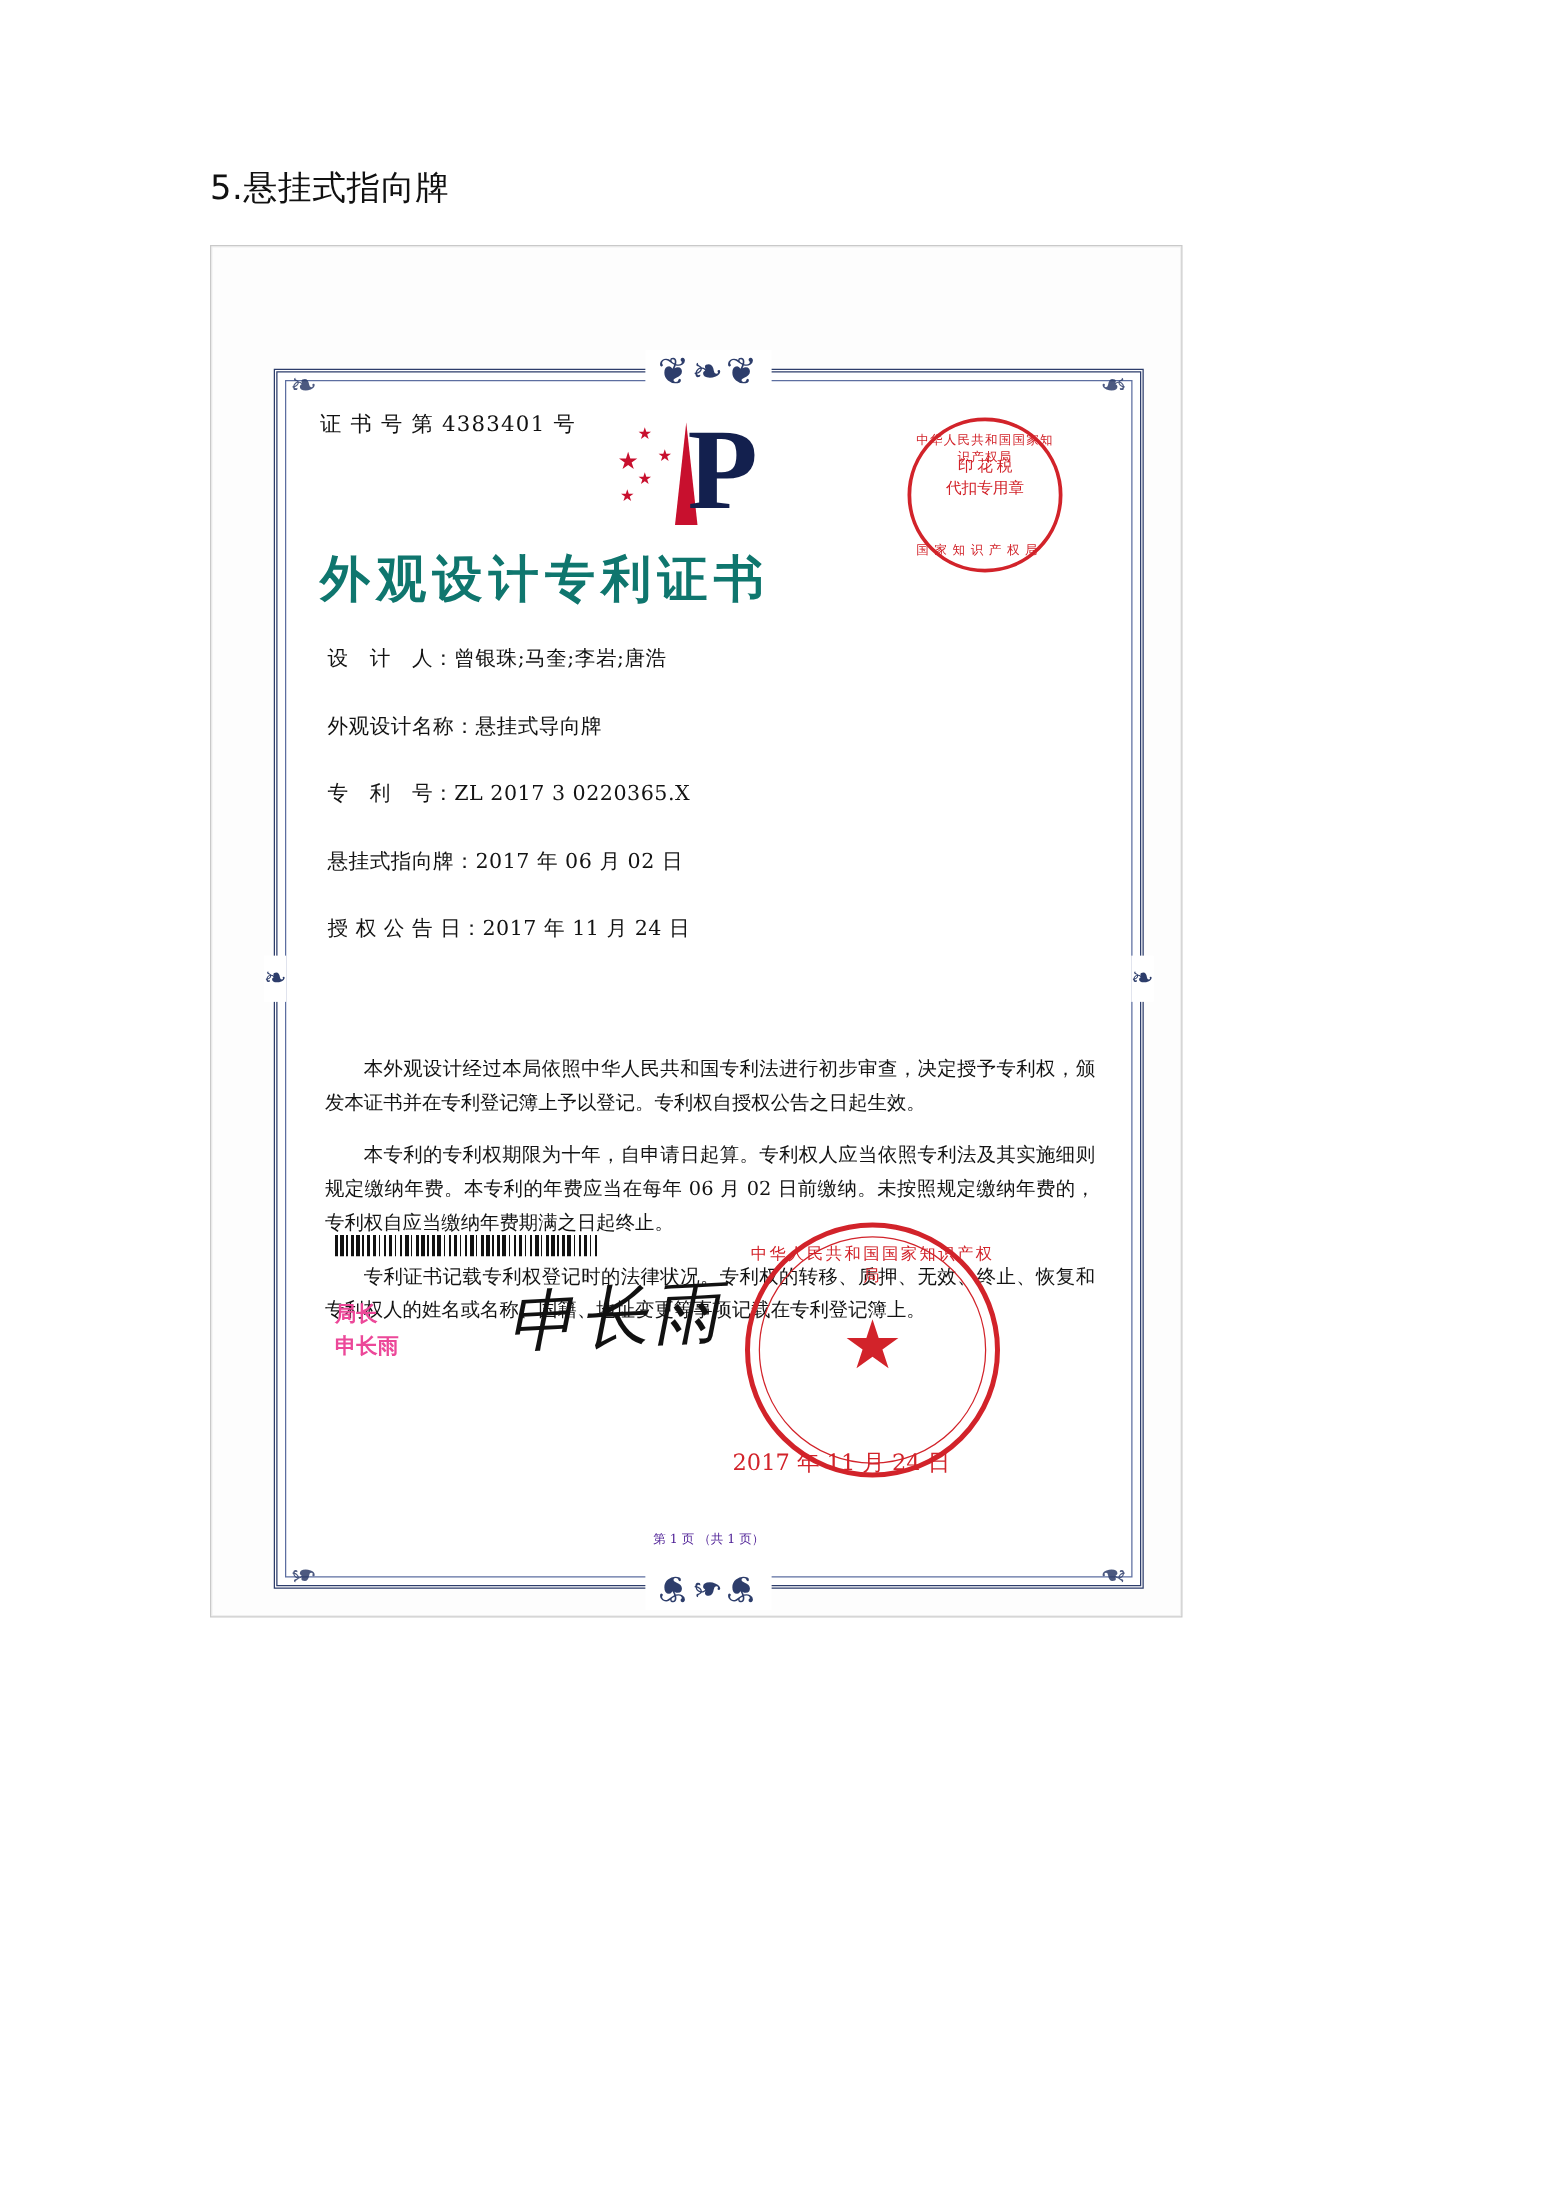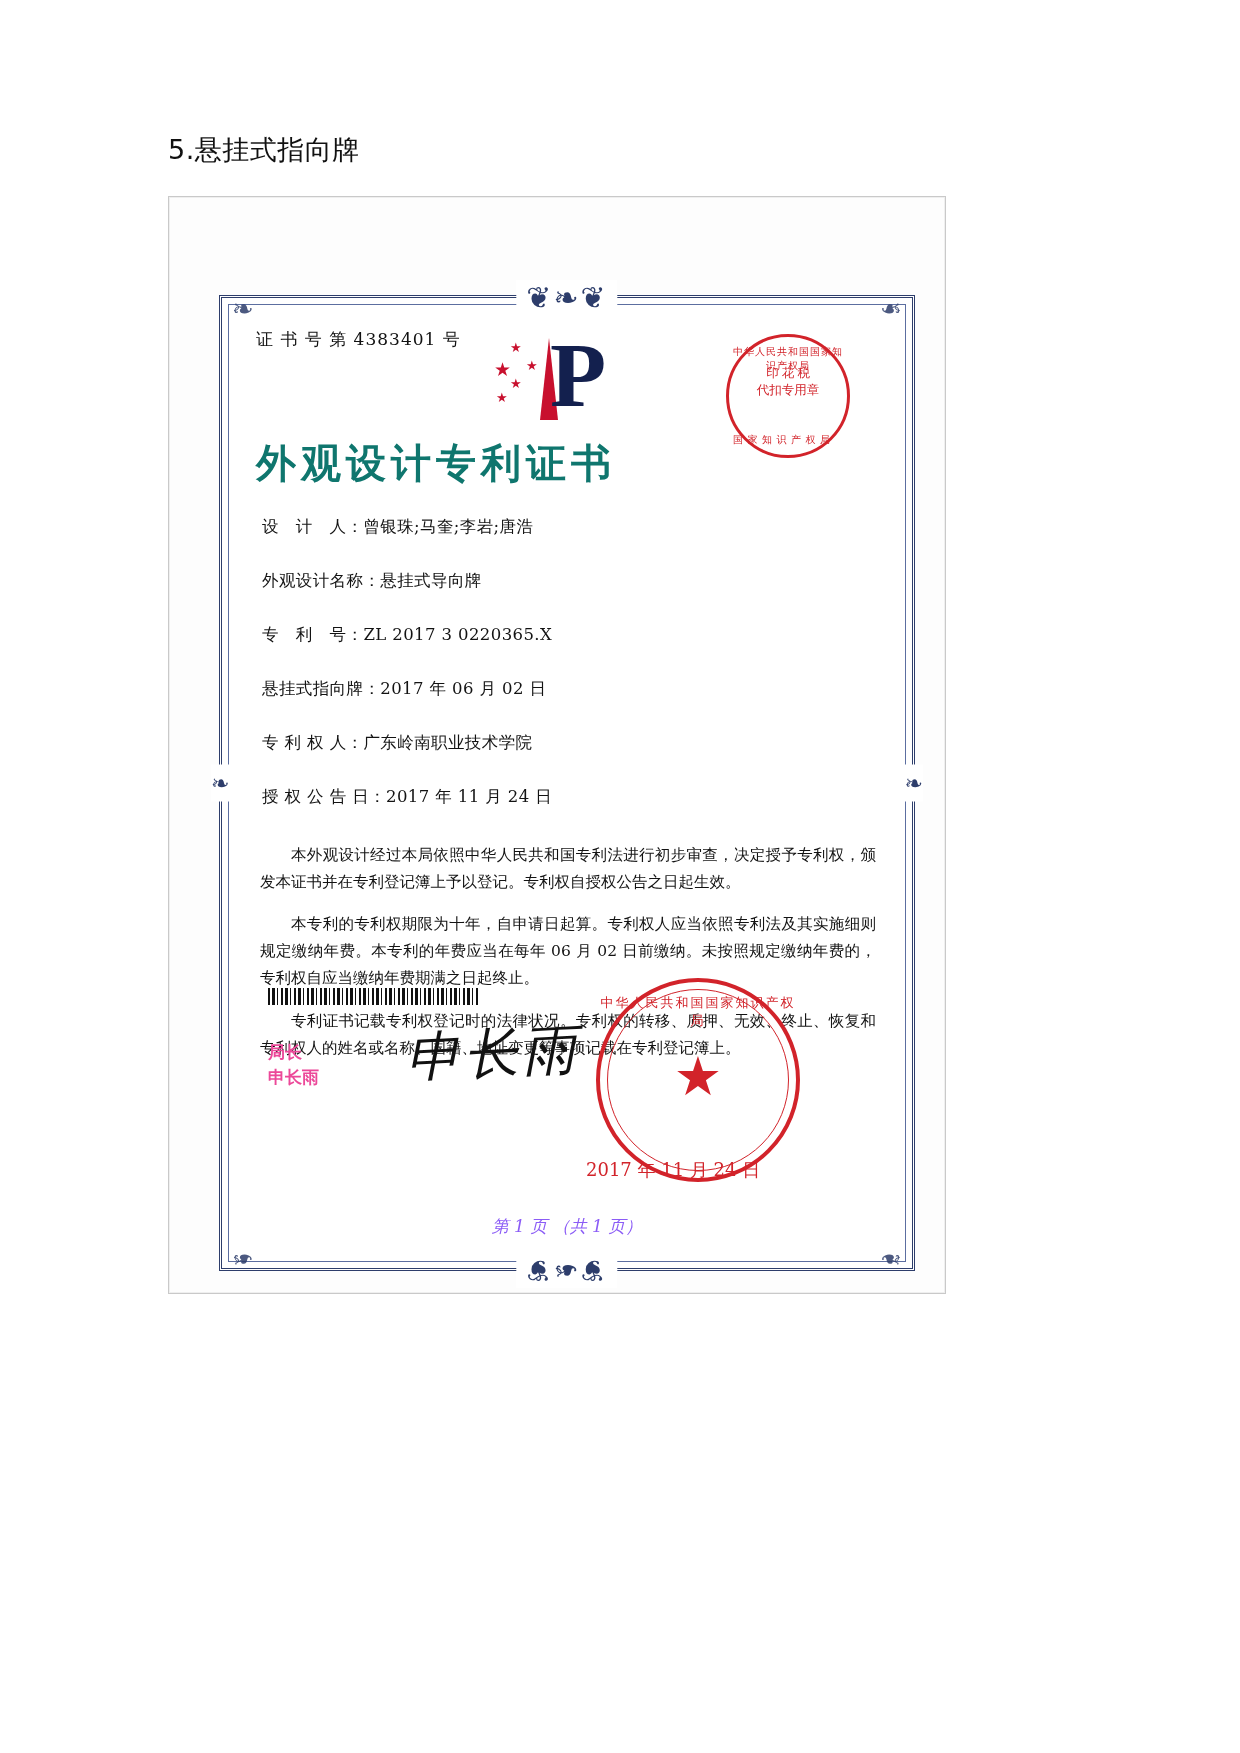--- a/index.html
+++ b/index.html
@@ -330,24 +330,23 @@
     left: 0; right: 12px; bottom: 8px;
     font-size: 10px;
     letter-spacing: 1px;
   }
 
   .page-footer {
     position: absolute;
     left: 0; right: 0;
     bottom: 4px;
     text-align: center;
-    font-size: 17px;
-    color: #8b5cf6;
-    font-family: "DejaVu Serif", serif;
-    font-style: italic;
+    font-size: 10px;
+    color: #4c1d95;
+    font-family: "DejaVu Serif", serif;
   }
 </style>
 </head>
 <body>
 
 <div class="doc-heading">5.悬挂式指向牌</div>
 
 <div class="scan">
   <div class="scan-inner">
 
@@ -393,23 +392,20 @@
           <div class="field-row">
             <span class="field-label">外观设计名称：</span><span class="field-value">悬挂式导向牌</span>
           </div>
           <div class="field-row">
             <span class="field-label">专　利　号：</span><span class="field-value">ZL 2017 3 0220365.X</span>
           </div>
           <div class="field-row">
             <span class="field-label">悬挂式指向牌：</span><span class="field-value">2017 年 06 月 02 日</span>
           </div>
           <div class="field-row">
-            <span class="field-label">专 利 权 人：</span><span class="field-value">广东岭南职业技术学院</span>
-          </div>
-          <div class="field-row">
             <span class="field-label">授 权 公 告 日：</span><span class="field-value">2017 年 11 月 24 日</span>
           </div>
         </div>
 
         <div class="paras">
           <p class="para">本外观设计经过本局依照中华人民共和国专利法进行初步审查，决定授予专利权，颁发本证书并在专利登记簿上予以登记。专利权自授权公告之日起生效。</p>
           <p class="para">本专利的专利权期限为十年，自申请日起算。专利权人应当依照专利法及其实施细则规定缴纳年费。本专利的年费应当在每年 06 月 02 日前缴纳。未按照规定缴纳年费的，专利权自应当缴纳年费期满之日起终止。</p>
           <p class="para">专利证书记载专利权登记时的法律状况。专利权的转移、质押、无效、终止、恢复和专利权人的姓名或名称、国籍、地址变更等事项记载在专利登记簿上。</p>
         </div>
 

